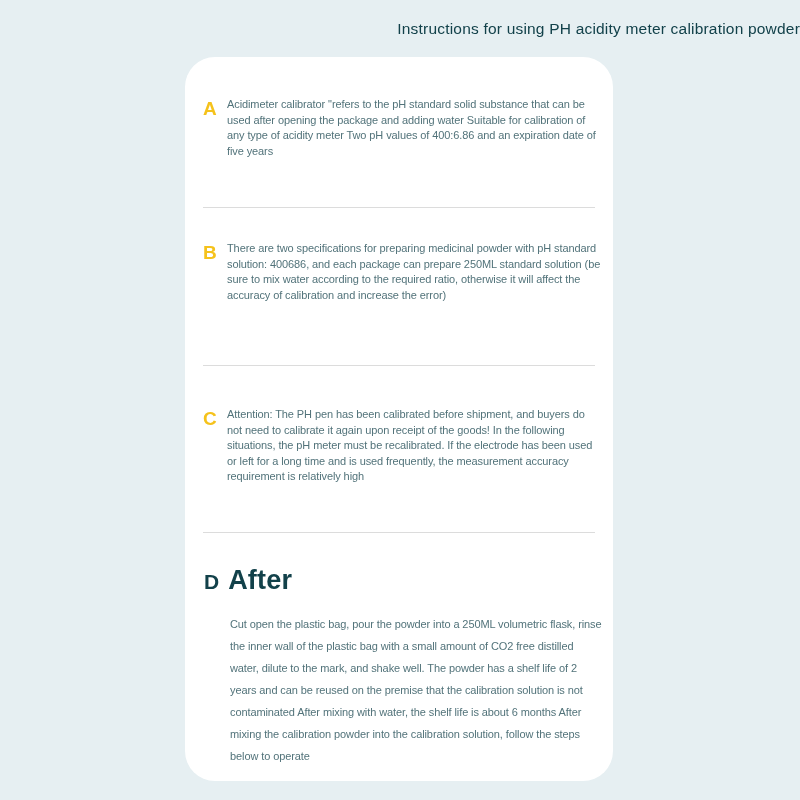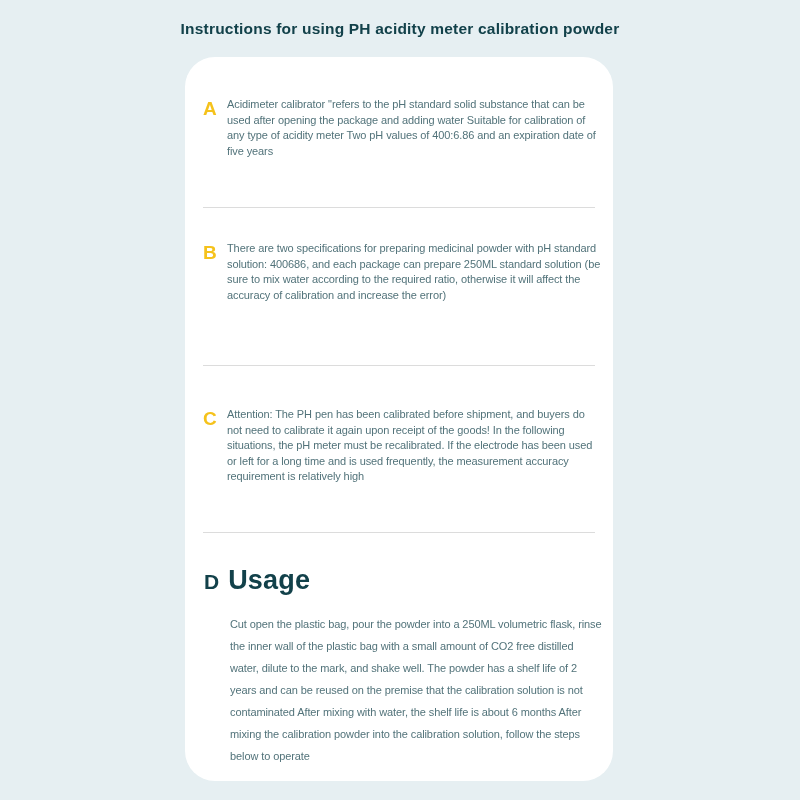--- a/index.html
+++ b/index.html
@@ -7,23 +7,23 @@
   body {
     font-family: "Liberation Sans", "DejaVu Sans", sans-serif;
     background: #e6eff2;
     position: relative;
     overflow: hidden;
   }
   .page { position: absolute; inset: 0; }
   .title {
     position: absolute;
     top: 20px; left: 0; width: 800px;
-    text-align: center;
+    text-align: right;
     font-size: 15.5px;
-    font-weight: bold;
+    font-weight: normal;
     color: #12414a;
     letter-spacing: 0.2px;
   }
   .card {
     position: absolute;
     left: 185px; top: 57px;
     width: 428px; height: 724px;
     background: #ffffff;
     border-radius: 30px;
   }
@@ -116,20 +116,20 @@
 
     <section class="section pos-c">
       <span class="letter">C</span>
       <p class="section-text">Attention: The PH pen has been calibrated before shipment, and buyers do not need to calibrate it again upon receipt of the goods! In the following situations, the pH meter must be recalibrated. If the electrode has been used or left for a long time and is used frequently, the measurement accuracy requirement is relatively high</p>
     </section>
 
     <div class="divider div-3"></div>
 
     <div class="usage-heading">
       <span class="usage-letter">D</span>
-      <span class="usage-title">Usage</span>
+      <span class="usage-title">After</span>
     </div>
 
     <p class="usage-text">Cut open the plastic bag, pour the powder into a 250ML volumetric flask, rinse the inner wall of the plastic bag with a small amount of CO2 free distilled water, dilute to the mark, and shake well. The powder has a shelf life of 2 years and can be reused on the premise that the calibration solution is not contaminated After mixing with water, the shelf life is about 6 months After mixing the calibration powder into the calibration solution, follow the steps below to operate</p>
 
   </div>
 
 </div>
 
 </body></html>

